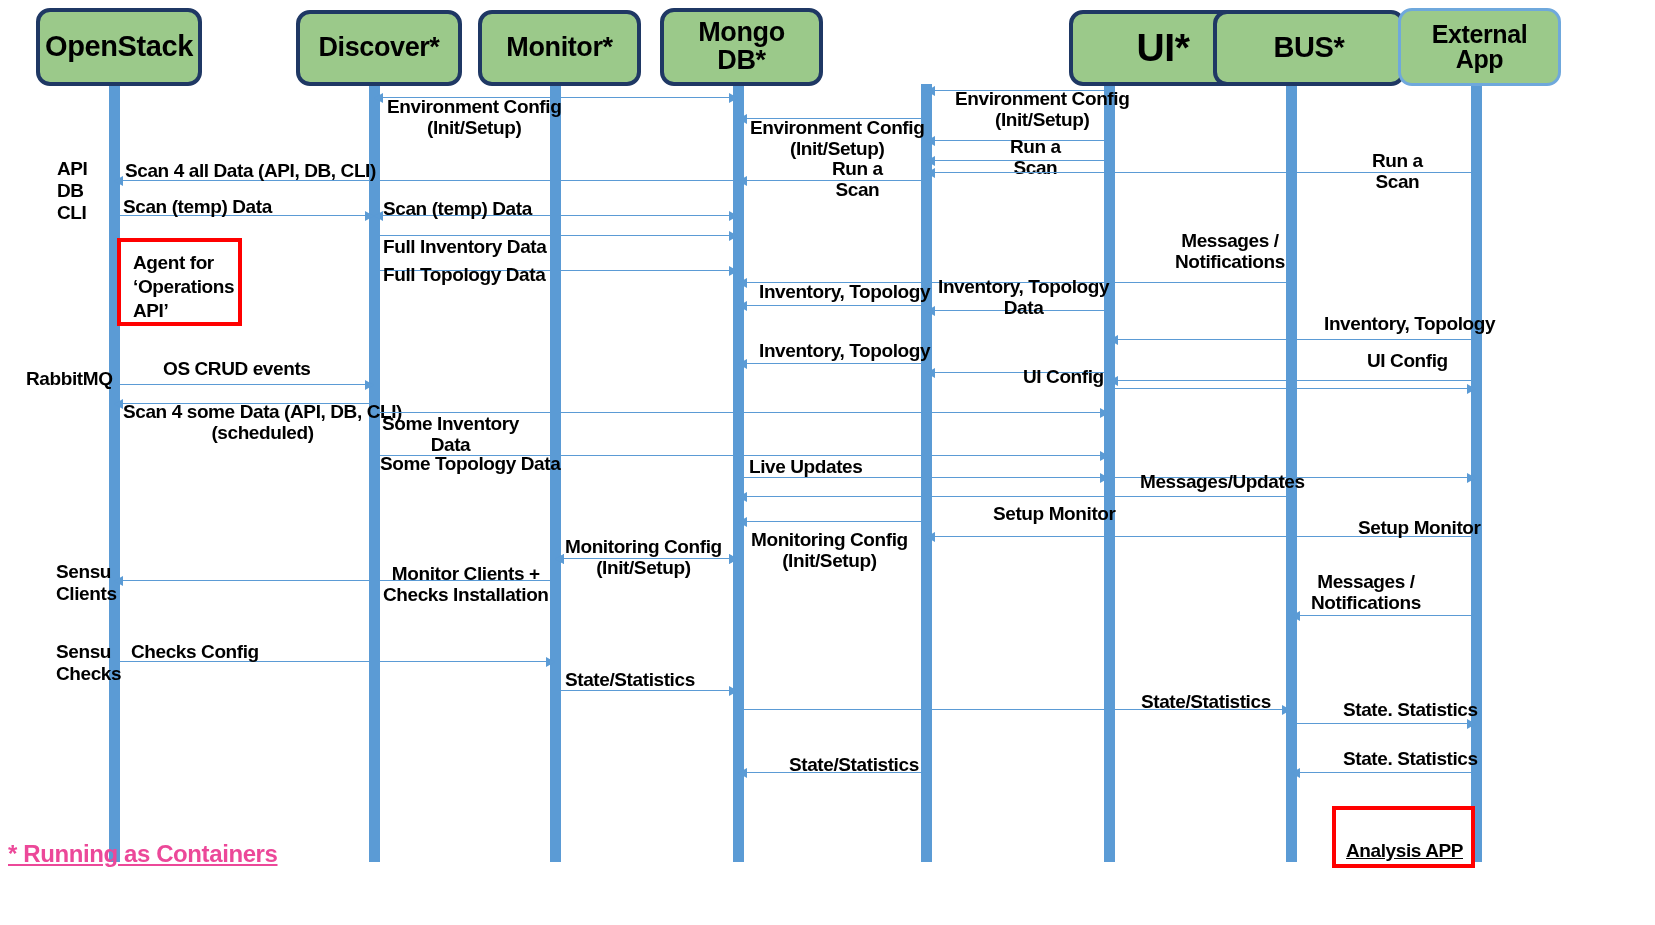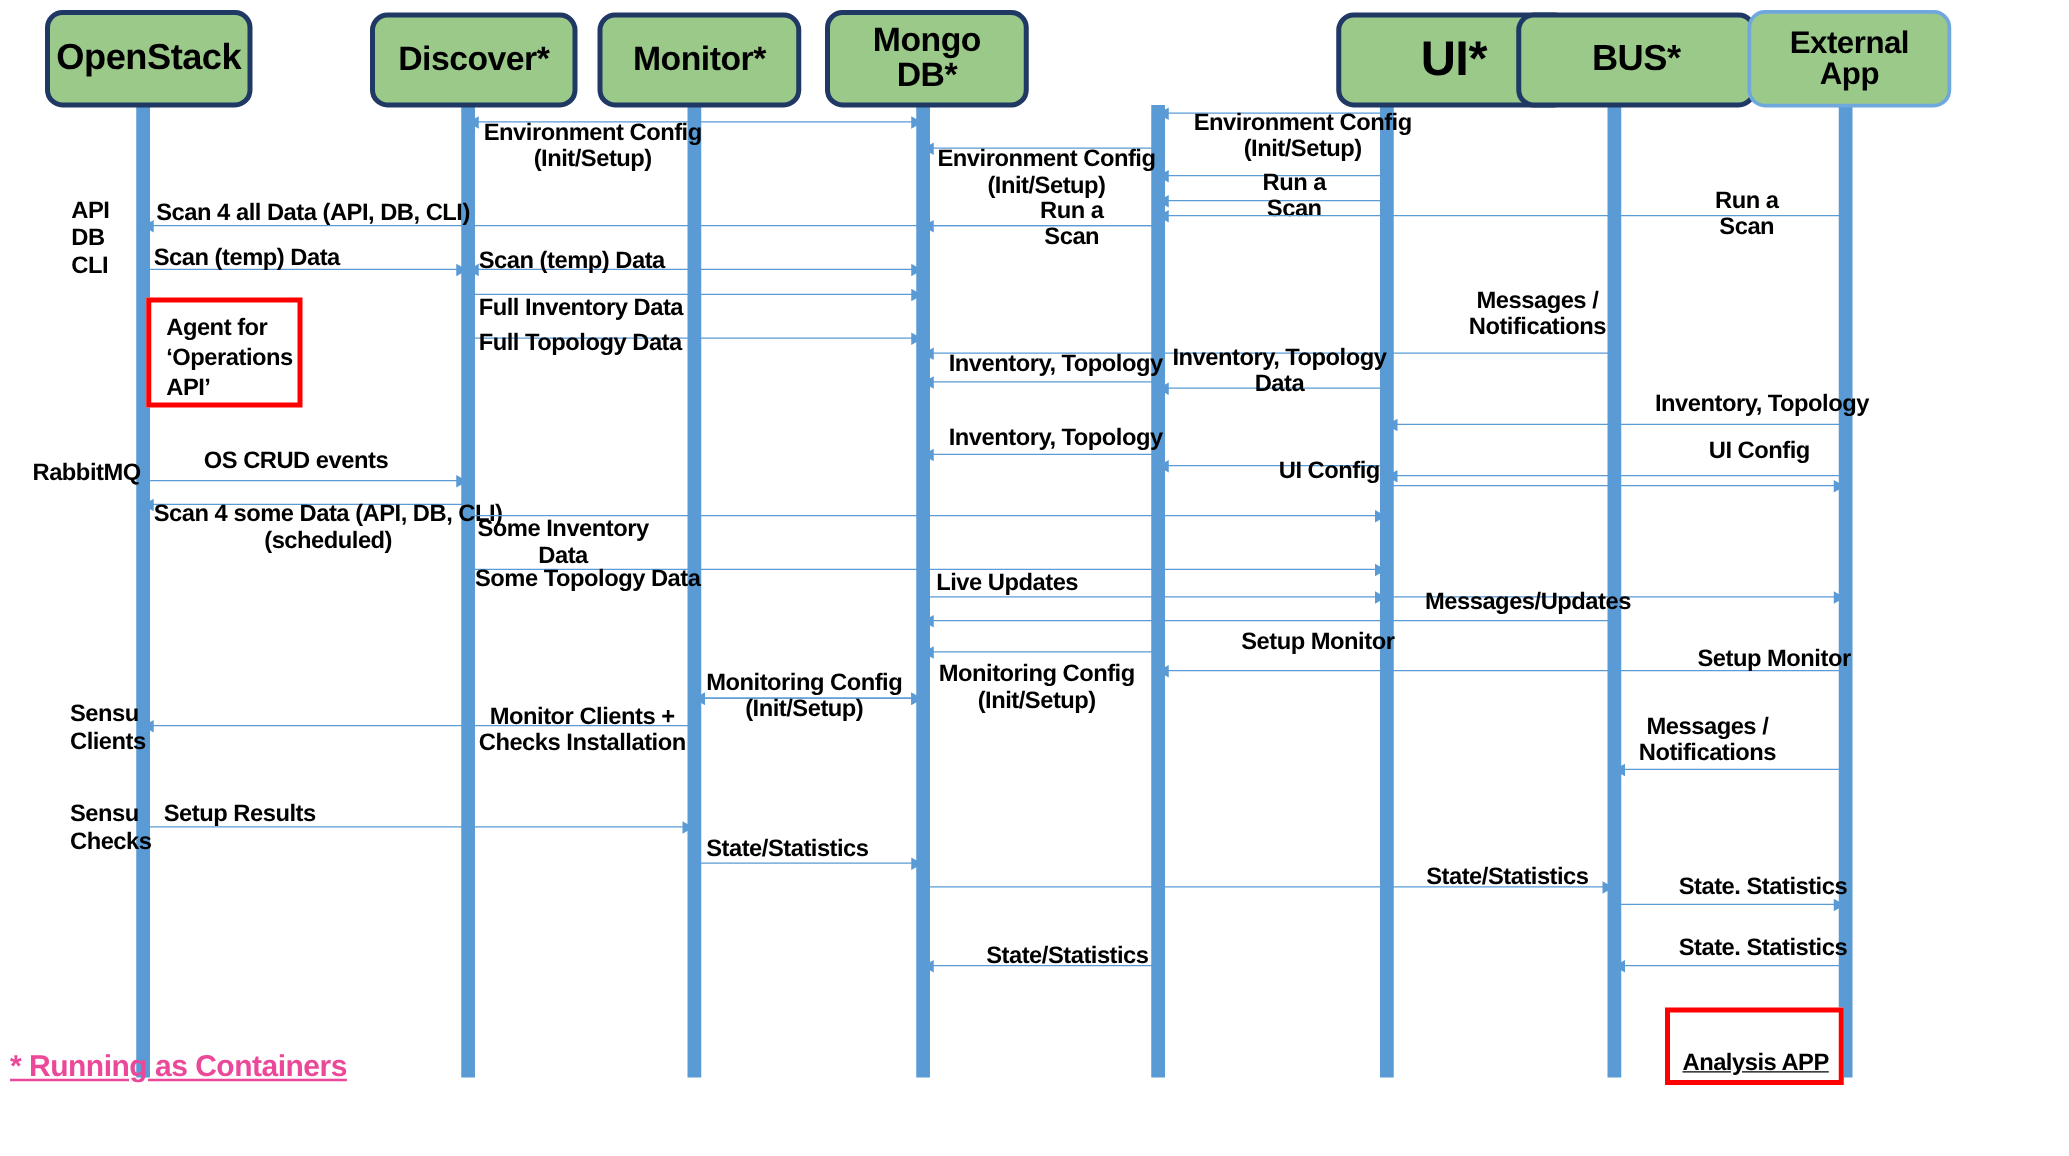--- a/index.html
+++ b/index.html
@@ -271,21 +271,21 @@
     </div>
     <div class="msg" style="left: 1291px; top: 615px; width: 185px;"></div>
     <div class="arrowhead left" style="top: 611px; left: 1291px;"></div>
     <div class="lbl" style="left: 1311px; top: 571px;">
       <div>Messages /</div>
       <div>Notifications</div>
     </div>
     <div class="msg" style="left: 114px; top: 661px; width: 441px;"></div>
     <div class="arrowhead right" style="top: 657px; left: 546px;"></div>
     <div class="lbl" style="left: 131px; top: 641px;">
-      <div>Setup Results</div>
+      <div>Checks Config</div>
     </div>
     <div class="msg" style="left: 555px; top: 690px; width: 183px;"></div>
     <div class="arrowhead right" style="top: 686px; left: 729px;"></div>
     <div class="lbl" style="left: 565px; top: 669px;">
       <div>State/Statistics</div>
     </div>
     <div class="msg" style="left: 738px; top: 709px; width: 553px;"></div>
     <div class="arrowhead right" style="top: 705px; left: 1282px;"></div>
     <div class="lbl" style="left: 1141px; top: 691px;">
       <div>State/Statistics</div>

